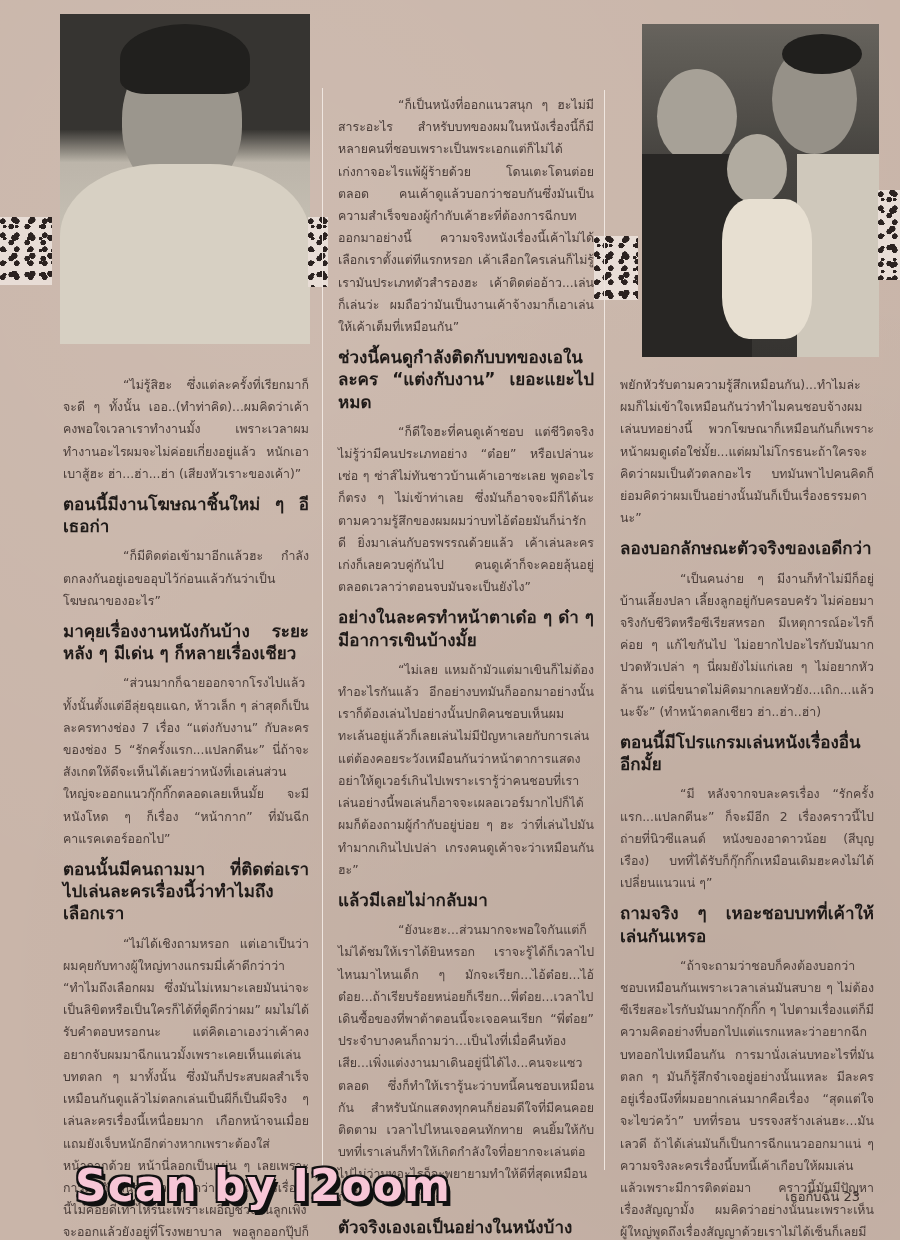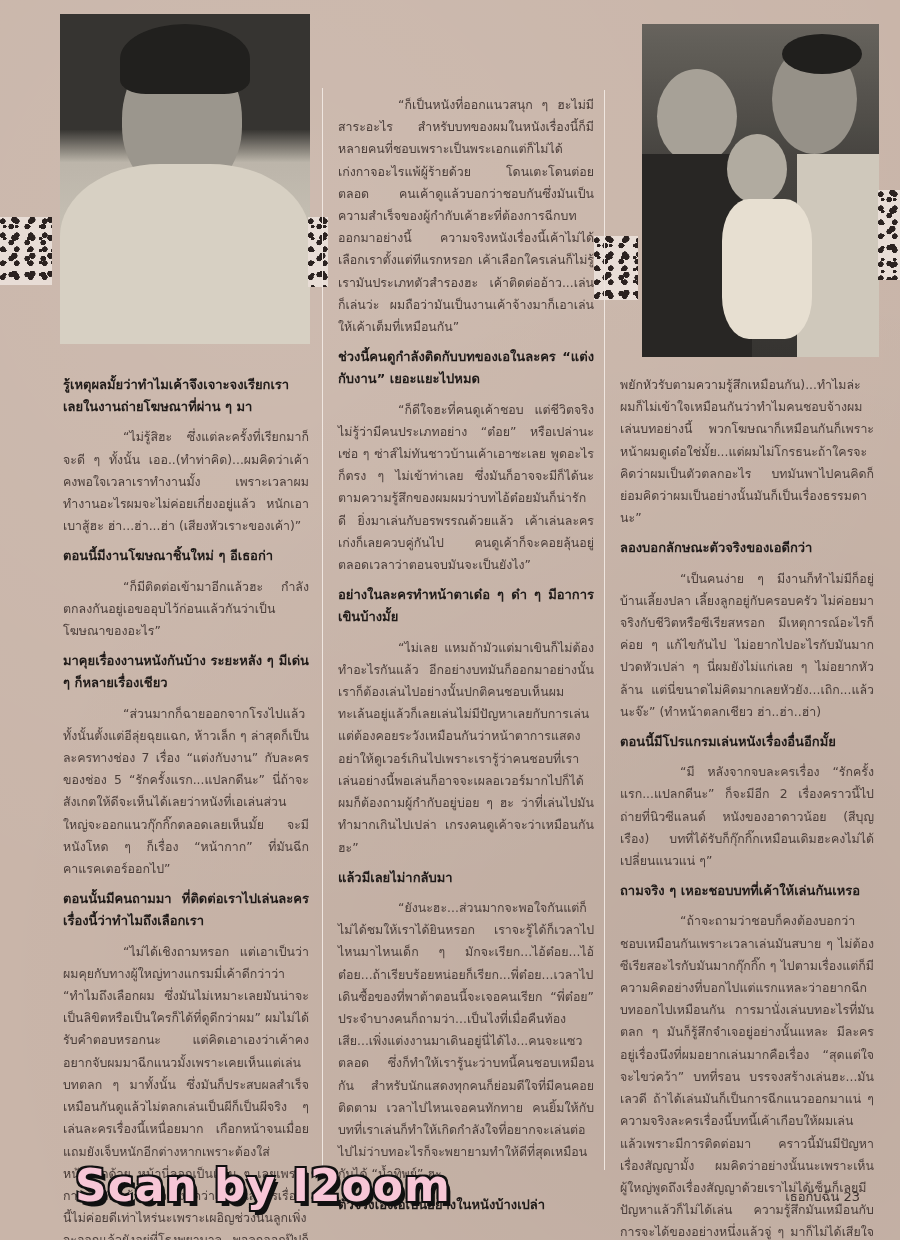--- a/index.html
+++ b/index.html
@@ -24,21 +24,21 @@
       radial-gradient(circle at 40% 80%, #2b2220 14%, transparent 16%),
       radial-gradient(circle at 80% 15%, #2b2220 14%, transparent 16%),
       #e8ddd6;
     background-size: 14px 14px, 16px 16px, 12px 12px, 18px 18px;
   }
   .col {
     position:absolute; font-size:12.4px; line-height:22.2px; color:#4a3d39;
   }
   .col p { margin:8px; text-align:justify; }
   .col p.q { text-indent:60px; }
-  .col p.b { font-weight:bold; color:#1f1a18; font-size:13px; }
+  .col p.b { font-weight:bold; color:#1f1a18; font-size:17px; }
   .col1 { left:55px; top:366px; width:262px; }
   .col2 { left:330px; top:86px; width:272px; }
   .col3 { left:612px; top:366px; width:270px; }
   .rule { position:absolute; width:1px; background:#efe6e0; }
   .watermark {
     position:absolute; left:44px; top:1160px;
     font-family:"DejaVu Sans", sans-serif; font-size:44px; font-weight:bold;
     color:#f7c6d6; letter-spacing:1px;
     text-shadow: -2px -2px 0 #111, 2px -2px 0 #111, -2px 2px 0 #111, 2px 2px 0 #111, 4px 5px 0 #111;
     margin-left: 31px;
@@ -69,21 +69,20 @@
   <div style="position:absolute;left:85px;top:110px;width:60px;height:70px;border-radius:50%;background:#b0a098;"></div>
   <div style="position:absolute;left:80px;top:175px;width:90px;height:140px;border-radius:30%;background:#ddd3cd;"></div>
 </div>
 <div class="pattern" style="left:594px;top:236px;width:44px;height:64px;"></div>
 <div class="pattern" style="left:878px;top:190px;width:22px;height:90px;"></div>
 
 <div class="rule" style="left:322px;top:88px;height:1080px;"></div>
 <div class="rule" style="left:604px;top:90px;height:1080px;"></div>
 
 <div class="col col1">
-  <p class="b">รู้เหตุผลมั้ยว่าทำไมเค้าจึงเจาะจงเรียกเราเลยในงานถ่ายโฆษณาที่ผ่าน ๆ มา</p>
   <p class="q">“ไม่รู้สิฮะ ซึ่งแต่ละครั้งที่เรียกมาก็จะดี ๆ ทั้งนั้น เออ..(ทำท่าคิด)...ผมคิดว่าเค้าคงพอใจเวลาเราทำงานมั้ง เพราะเวลาผมทำงานอะไรผมจะไม่ค่อยเกี่ยงอยู่แล้ว หนักเอาเบาสู้ฮะ ฮ่า...ฮ่า...ฮ่า (เสียงหัวเราะของเค้า)”</p>
   <p class="b">ตอนนี้มีงานโฆษณาชิ้นใหม่ ๆ อีเธอก่า</p>
   <p class="q">“ก็มีติดต่อเข้ามาอีกแล้วฮะ กำลังตกลงกันอยู่เอขออุบไว้ก่อนแล้วกันว่าเป็นโฆษณาของอะไร”</p>
   <p class="b">มาคุยเรื่องงานหนังกันบ้าง ระยะหลัง ๆ มีเด่น ๆ ก็หลายเรื่องเชียว</p>
   <p class="q">“ส่วนมากก็ฉายออกจากโรงไปแล้วทั้งนั้นตั้งแต่อีลุ่ยฉุยแฉก, ห้าวเล็ก ๆ ล่าสุดก็เป็นละครทางช่อง 7 เรื่อง “แต่งกับงาน” กับละครของช่อง 5 “รักครั้งแรก...แปลกดีนะ” นี่ถ้าจะสังเกตให้ดีจะเห็นได้เลยว่าหนังที่เอเล่นส่วนใหญ่จะออกแนวกุ๊กกิ๊กตลอดเลยเห็นมั้ย จะมีหนังโหด ๆ ก็เรื่อง “หน้ากาก” ที่มันฉีกคาแรคเตอร์ออกไป”</p>
   <p class="b">ตอนนั้นมีคนถามมา ที่ติดต่อเราไปเล่นละครเรื่องนี้ว่าทำไมถึงเลือกเรา</p>
   <p class="q">“ไม่ได้เชิงถามหรอก แต่เอาเป็นว่าผมคุยกับทางผู้ใหญ่ทางแกรมมี่เค้าดีกว่าว่า “ทำไมถึงเลือกผม ซึ่งมันไม่เหมาะเลยมันน่าจะเป็นลิขิตหรือเป็นใครก็ได้ที่ดูดีกว่าผม” ผมไม่ได้รับคำตอบหรอกนะ แต่คิดเอาเองว่าเค้าคงอยากจับผมมาฉีกแนวมั้งเพราะเคยเห็นแต่เล่นบทตลก ๆ มาทั้งนั้น ซึ่งมันก็ประสบผลสำเร็จเหมือนกันดูแล้วไม่ตลกเล่นเป็นผีก็เป็นผีจริง ๆ เล่นละครเรื่องนี้เหนื่อยมาก เกือกหน้าจนเมื่อย แถมยังเจ็บหนักอีกต่างหากเพราะต้องใส่หน้ากากด้วย หน้านี่ลอกเป็นแผ่น ๆ เลยเพราะกาวมันกัดหน้า...ตัวเองคิดว่ายังเล่นละครเรื่องนี้ไม่ค่อยดีเท่าไหร่นะเพราะเผอิญช่วงนั้นลูกเพิ่งจะออกแล้วยังอยู่ที่โรงพยาบาล พอลูกออกปุ๊ปก็ไปถ่ายที่เชียงใหม่เลย ก็เลยไม่มีเวลาซ้อมบทถ้ามีเวลาก็คงจะเล่นได้ดีกว่านี้นะ”</p>
   <p class="b">สำหรับการเล่นหนังเรื่อง “ห้าวเล็ก ๆ” ล่ะ</p>
 </div>
 

